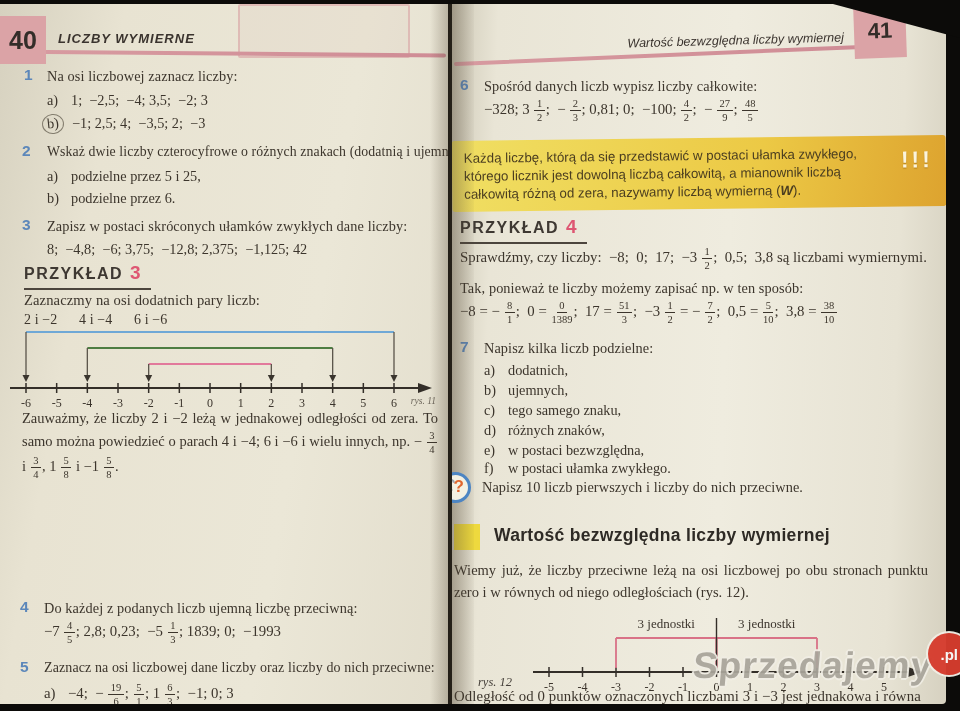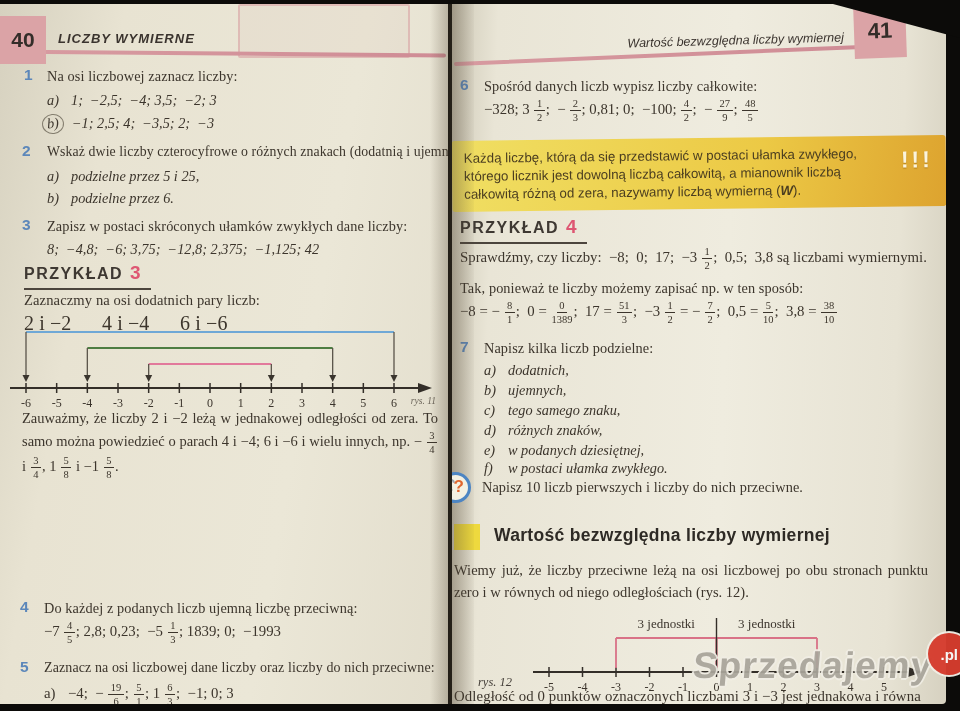--- a/index.html
+++ b/index.html
@@ -21,36 +21,36 @@
     background:#0c0b09;clip-path:polygon(0 0,100% 0,100% 100%);}
   .abs{position:absolute;white-space:nowrap;}
   .pre{white-space:pre;}
   .sans{font-family:"Liberation Sans",sans-serif;}
   .bi{font-weight:bold;font-style:italic;}
 
   
   .pagenum-box{position:absolute;background:#dba3a6;color:#332d29;z-index:2;
     font-family:"Liberation Sans",sans-serif;font-weight:bold;
     display:flex;align-items:center;justify-content:center;}
-  .pn-left{left:0;top:12px;width:46px;height:48px;font-size:21px;}
+  .pn-left{left:0;top:12px;width:46px;height:48px;font-size:25px;}
   .pn-right{left:402px;top:0;width:52px;height:54px;font-size:22px;transform:rotate(-2deg);}
   .running-head{font-family:"Liberation Sans",sans-serif;font-style:italic;color:#3a332e;}
   .rh-left{left:58px;top:27px;font-weight:bold;font-size:13px;letter-spacing:1px;}
   .rh-right{left:60px;top:31px;width:332px;text-align:right;font-size:12.5px;transform:rotate(-1.6deg);}
   .rule{position:absolute;height:3.5px;border-radius:2px;z-index:1;
     background:linear-gradient(90deg,#d79aa0,#cf8c95);}
   .rule-left{left:44px;top:46px;width:402px;transform:rotate(.5deg);transform-origin:left center;}
   .rule-right{left:2px;top:58px;width:410px;transform:rotate(-2.4deg);transform-origin:left center;}
   .bleed{position:absolute;left:238px;top:0;width:168px;height:50px;border:2px solid rgba(214,150,156,.5);
     background:rgba(216,180,170,.12);border-radius:2px;}
 
   
   .exnum{font-family:"Liberation Sans",sans-serif;font-weight:bold;font-size:15.5px;color:#5c87ba;}
   .btext{font-size:14.3px;letter-spacing:.1px;}
-  .sub{font-size:14.3px;font-style:italic;}
+  .sub{font-size:14.3px;}
   .sublabel{display:inline-block;width:24px;}
   .circled{display:inline-block;border:1.6px solid #837d6e;border-radius:50%;
     padding:0 4px 1px;transform:rotate(-6deg);margin-left:-5px;}
   .mathrow{position:absolute;white-space:pre;font-size:14.8px;}
   .para{position:absolute;white-space:normal;text-align:justify;font-size:14.5px;line-height:1.5;}
   .frac{display:inline-flex;flex-direction:column;align-items:center;vertical-align:middle;
     line-height:1.05;font-size:10.5px;margin:0 1px;}
   .frac .num{border-bottom:1px solid #3c352c;padding:0 2.5px 1px;}
   .frac .den{padding-top:1px;}
 
@@ -121,21 +121,21 @@
     <span class="abs sub pre" style="left:47px;top:186px"><span class="sublabel">b)</span><span>podzielne przez 6.</span></span>
 
     <span class="abs exnum" style="left:22px;top:212px">3</span>
     <span class="abs btext" style="left:47px;top:214px">Zapisz w postaci skróconych ułamków zwykłych dane liczby:</span>
     <span class="abs sub pre" style="left:47px;top:237px">8;  −4,8;  −6; 3,75;  −12,8; 2,375;  −1,125; 42</span>
 
     <div class="example-head" style="left:24px;top:258px">
       <span class="wrap"><span class="word">PRZYKŁAD</span><span class="enum">3</span></span>
     </div>
     <span class="abs btext" style="left:24px;top:288px;font-size:14.6px">Zaznaczmy na osi dodatnich pary liczb:</span>
-    <span class="abs btext pre" style="left:24px;top:308px;font-size:20px">2 i −2      4 i −4      6 i −6</span>
+    <span class="abs btext pre" style="left:24px;top:308px;font-size:14px">2 i −2      4 i −4      6 i −6</span>
 
     <div class="fig" style="left:6px;top:320px;width:436px;height:88px"><svg width="436" height="88">
           <line x1="4" y1="64" x2="414" y2="64" stroke="#332e28" stroke-width="1.8"></line>
           <polygon points="426,64 412,59 412,69" fill="#332e28"></polygon>
           <line x1="20" y1="59" x2="20" y2="69" stroke="#332e28" stroke-width="1.5"></line>
           <text x="20" y="83" font-size="12" text-anchor="middle" fill="#3b342c" font-family="&quot;Liberation Serif&quot;,serif">-6</text>
           <line x1="50.66666666666667" y1="59" x2="50.66666666666667" y2="69" stroke="#332e28" stroke-width="1.5"></line>
           <text x="50.66666666666667" y="83" font-size="12" text-anchor="middle" fill="#3b342c" font-family="&quot;Liberation Serif&quot;,serif">-5</text>
           <line x1="81.33333333333334" y1="59" x2="81.33333333333334" y2="69" stroke="#332e28" stroke-width="1.5"></line>
           <text x="81.33333333333334" y="83" font-size="12" text-anchor="middle" fill="#3b342c" font-family="&quot;Liberation Serif&quot;,serif">-4</text>
@@ -223,21 +223,21 @@
     <div class="mathrow" style="left:8px;top:242px">Sprawdźmy, czy liczby:  −8;  0;  17;  −3 <span class="frac"><span class="num">1</span><span class="den">2</span></span>;  0,5;  3,8 są liczbami wymiernymi.</div>
     <span class="abs btext" style="left:8px;top:276px">Tak, ponieważ te liczby możemy zapisać np. w ten sposób:</span>
     <div class="mathrow" style="left:8px;top:296px">−8 = − <span class="frac"><span class="num">8</span><span class="den">1</span></span>;  0 = <span class="frac"><span class="num">0</span><span class="den">1389</span></span>;  17 = <span class="frac"><span class="num">51</span><span class="den">3</span></span>;  −3 <span class="frac"><span class="num">1</span><span class="den">2</span></span> = − <span class="frac"><span class="num">7</span><span class="den">2</span></span>;  0,5 = <span class="frac"><span class="num">5</span><span class="den">10</span></span>;  3,8 = <span class="frac"><span class="num">38</span><span class="den">10</span></span></div>
 
     <span class="abs exnum" style="left:8px;top:334px">7</span>
     <span class="abs btext" style="left:32px;top:336px">Napisz kilka liczb podzielne:</span>
     <span class="abs sub" style="left:32px;top:358px"><span class="sublabel">a)</span><span>dodatnich,</span></span>
     <span class="abs sub" style="left:32px;top:378px"><span class="sublabel">b)</span><span>ujemnych,</span></span>
     <span class="abs sub" style="left:32px;top:398px"><span class="sublabel">c)</span><span>tego samego znaku,</span></span>
     <span class="abs sub" style="left:32px;top:418px"><span class="sublabel">d)</span><span>różnych znaków,</span></span>
-    <span class="abs sub" style="left:32px;top:438px"><span class="sublabel">e)</span><span>w podanych dziesiętnej,</span></span>
+    <span class="abs sub" style="left:32px;top:438px"><span class="sublabel">e)</span><span>w postaci bezwzględna,</span></span>
     <span class="abs sub" style="left:32px;top:456px"><span class="sublabel">f)</span><span>w postaci ułamka zwykłego.</span></span>
 
     <span class="q-icon" style="left:-12px;top:468px">
         <span class="q1">?</span>
         <span class="q2">?</span>
       </span>
     <span class="abs btext" style="left:30px;top:475px">Napisz 10 liczb pierwszych i liczby do nich przeciwne.</span>
 
     <span class="sec-square"></span>
     <span class="sec-title">Wartość bezwzględna liczby wymiernej</span>

